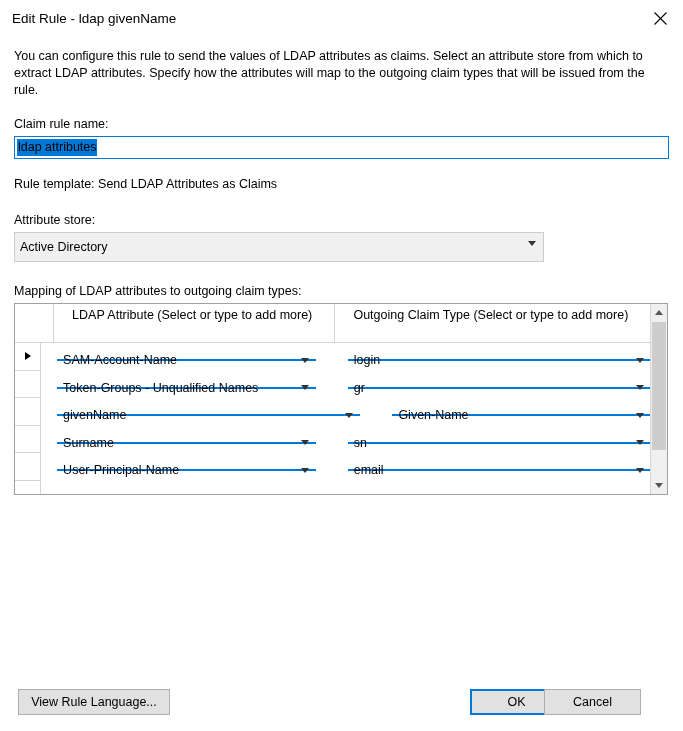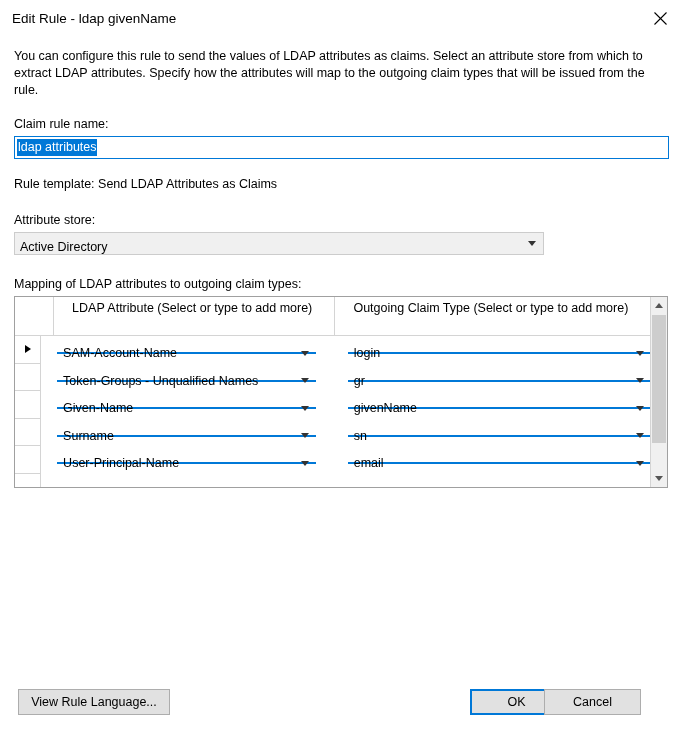--- a/index.html
+++ b/index.html
@@ -71,37 +71,37 @@
     background: #ffffff;
     padding: 0 2px;
     font-family: "Liberation Sans", sans-serif;
     font-size: 12.5px;
     line-height: 21px;
     color: #000;
     outline: none;
   }
   .selected-text {
     background: #0078d7;
-    color: #ffffff;
+    color: #000000;
     padding: 1px 0 2px 1px;
   }
   .rule-template {
     margin-top: 18px;
     font-size: 12.5px;
   }
   .attr-store-label { margin-top: 22px; margin-bottom: 5px; }
   .combo {
     position: relative;
     width: 530px;
-    height: 23px;
+    height: 30px;
     border: 1px solid #cccccc;
     background: #f0f0f0;
     box-sizing: border-box;
     display: flex;
-    align-items: flex-end;
+    align-items: center;
   }
   .combo .combo-value {
     padding-left: 5px;
     font-size: 12.5px;
     color: #000;
   }
   .combo .arrow-box {
     position: absolute;
     right: 0;
     top: 0;
@@ -349,28 +349,28 @@
           <div class="cell-combo cell-claim">
             <span class="cval">gr</span>
             <span class="cbtn">
                 <span class="chev"></span>
               </span>
           </div>
         </div>
 
         <div class="grid-row">
           <div class="cell-rowsel"></div>
+          <div class="cell-combo cell-claim">
+            <span class="cval">givenName</span>
+            <span class="cbtn">
+                <span class="chev"></span>
+              </span>
+          </div>
           <div class="cell-combo cell-attr">
             <span class="cval">Given-Name</span>
-            <span class="cbtn">
-                <span class="chev"></span>
-              </span>
-          </div>
-          <div class="cell-combo cell-claim">
-            <span class="cval">givenName</span>
             <span class="cbtn">
                 <span class="chev"></span>
               </span>
           </div>
         </div>
 
         <div class="grid-row">
           <div class="cell-rowsel"></div>
           <div class="cell-combo cell-attr active">
             <span class="cval">Surname</span>

